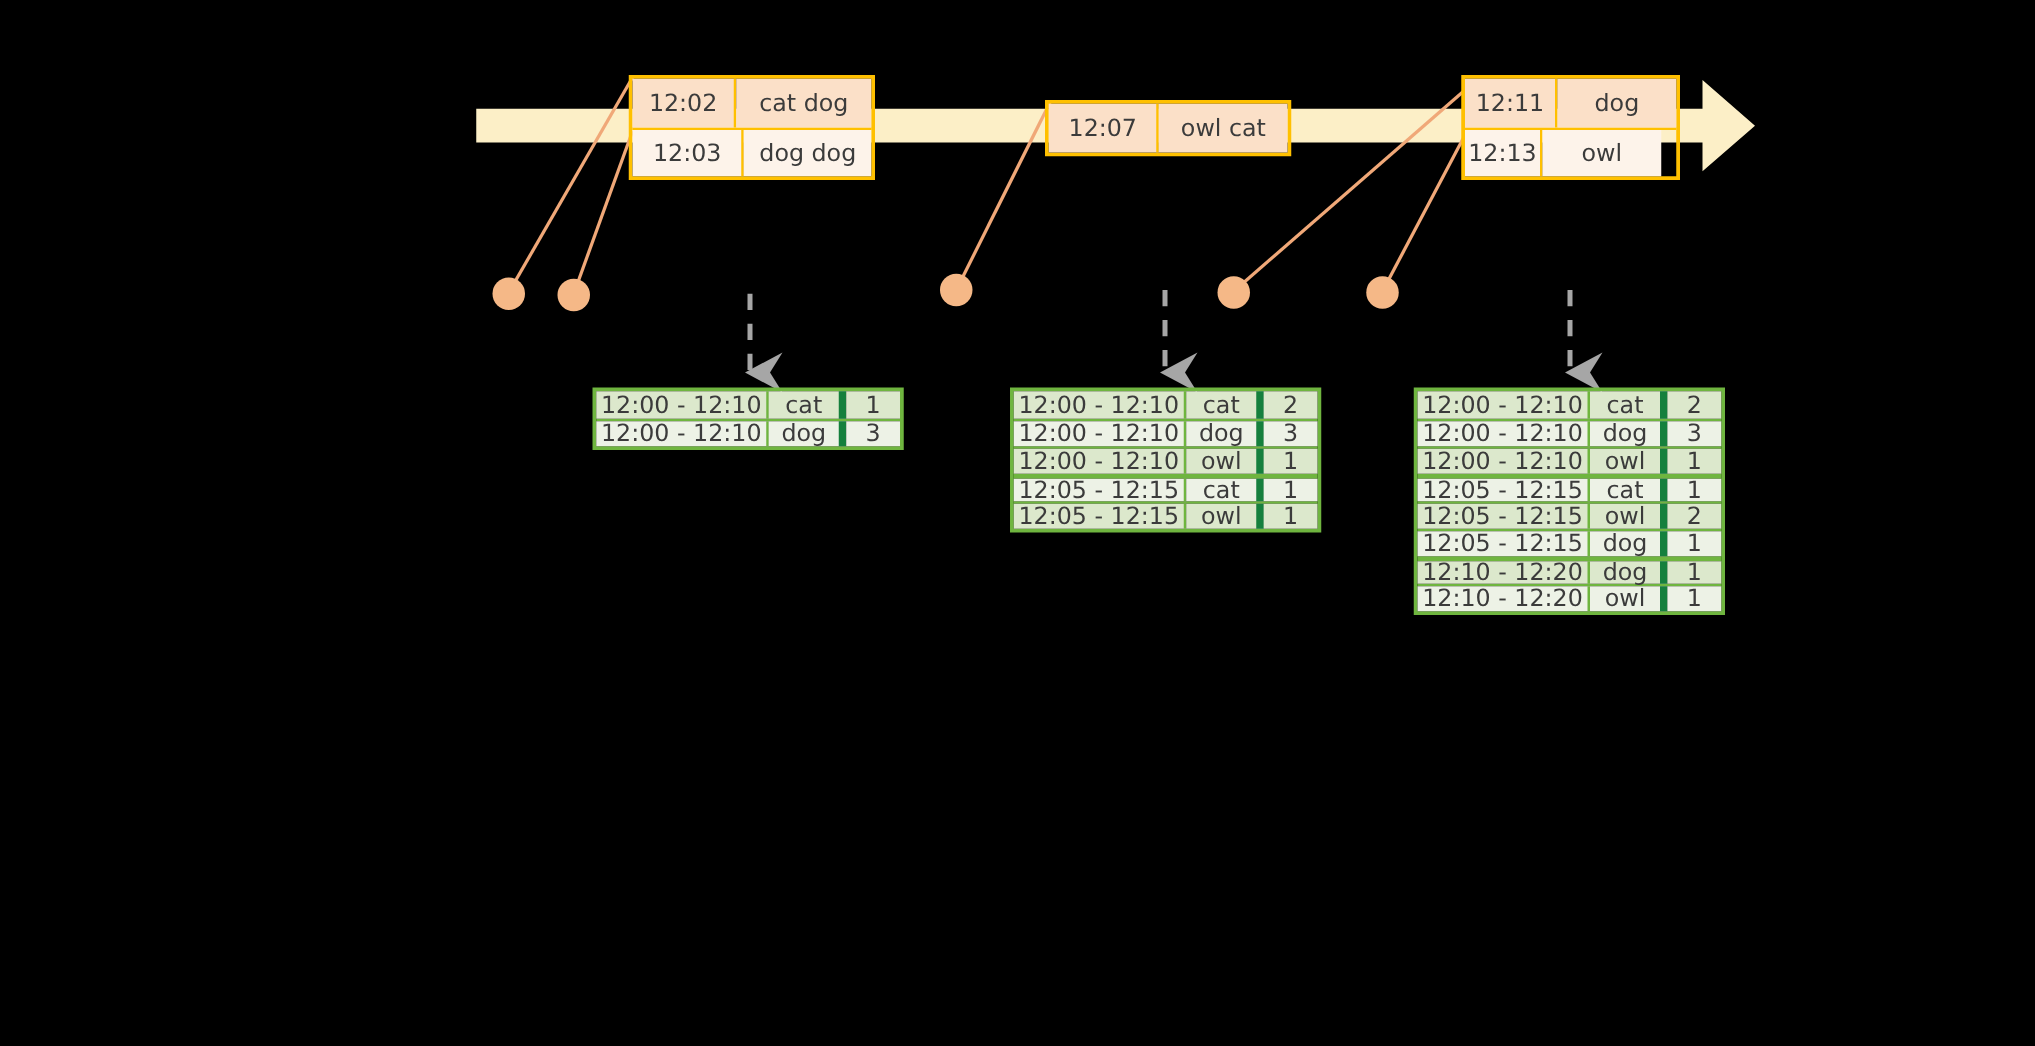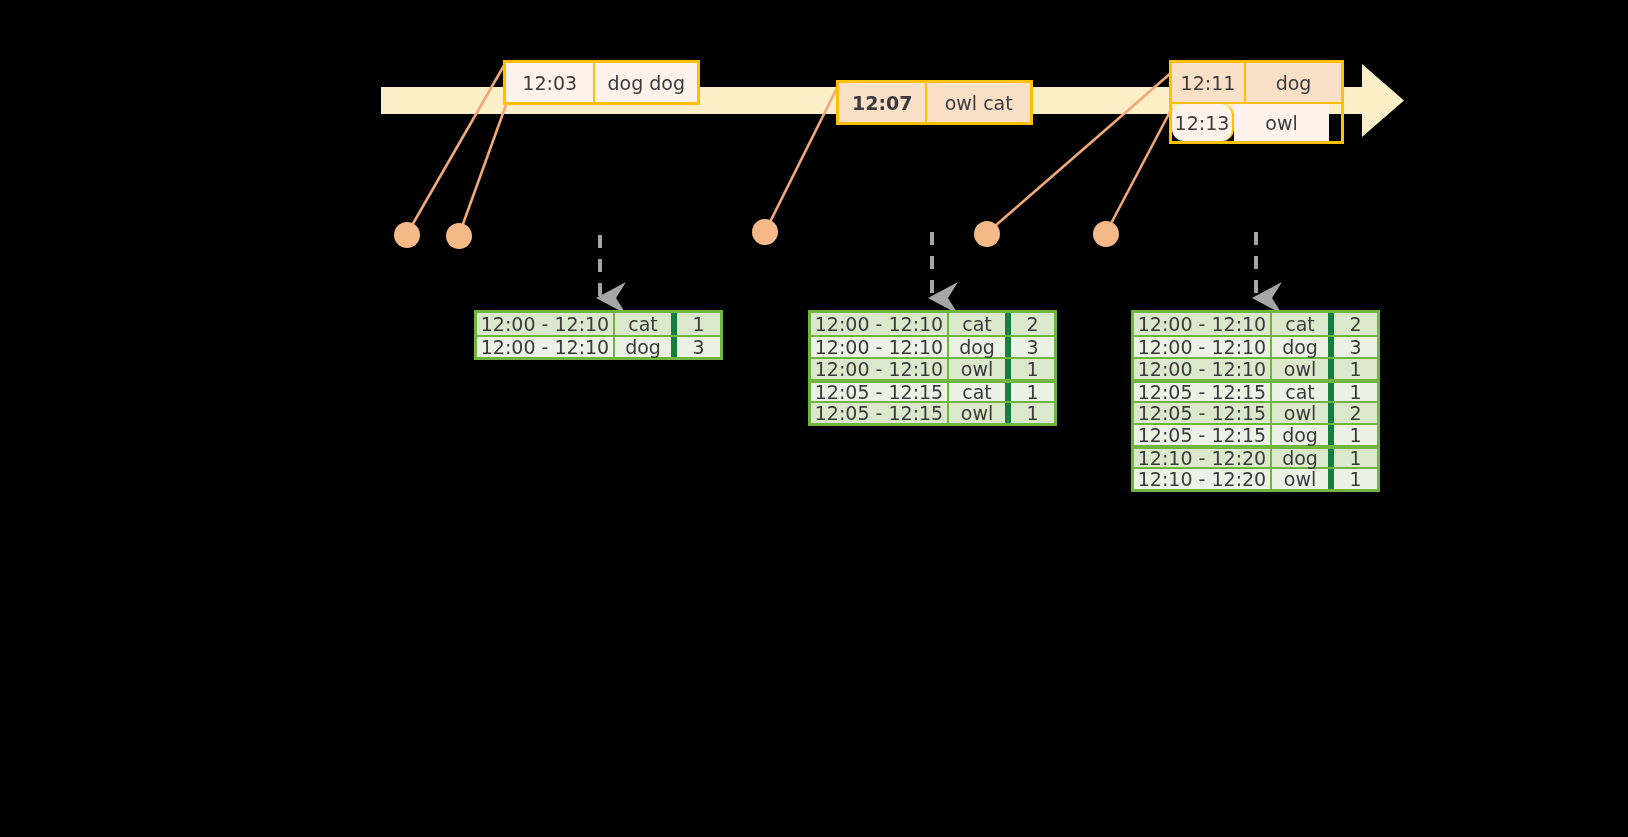--- a/index.html
+++ b/index.html
@@ -117,40 +117,44 @@
     </g>
 
     <g stroke="#A6A6A6" stroke-width="4" stroke-dasharray="13 11" fill="none">
       <line x1="600" y1="235" x2="600" y2="298" marker-end="url(#dash-arrow)"></line>
       <line x1="932" y1="232" x2="932" y2="298" marker-end="url(#dash-arrow)"></line>
       <line x1="1256" y1="232" x2="1256" y2="298" marker-end="url(#dash-arrow)"></line>
     </g>
   </svg>
 
   <div class="evt-group" style="left:503px; top:60px; width:197px;">
+    <div class="evt-row shade">
+      <div class="evt-cell time" style="width:83px;">12:02</div>
+      <div class="evt-cell words" style="width:108px;">cat dog</div>
+    </div>
     <div class="evt-row plain">
       <div class="evt-cell time" style="width:95px;">12:03</div>
       <div class="evt-cell words" style="width:108px;">dog dog</div>
     </div>
   </div>
 
   <div class="evt-group" style="left:836px; top:80px; width:197px;">
     <div class="evt-row shade">
-      <div class="evt-cell time" style="width:93px;font-weight:bold;">12:07</div>
+      <div class="evt-cell time" style="width:93px;">12:07</div>
       <div class="evt-cell words" style="width:108px;">owl cat</div>
     </div>
   </div>
 
   <div class="evt-group" style="left:1169px; top:60px; width:175px;">
     <div class="evt-row shade">
       <div class="evt-cell time" style="width:74px;">12:11</div>
       <div class="evt-cell words" style="width:95px;">dog</div>
     </div>
     <div class="evt-row plain">
-      <div class="evt-cell time" style="width:62px;border-radius:12px;">12:13</div>
+      <div class="evt-cell time" style="width:62px;">12:13</div>
       <div class="evt-cell words" style="width:95px;">owl</div>
     </div>
   </div>
 
   <div class="res-table" style="left:474px; top:310px; width:249px;">
     <div class="res-row a">
       <div class="res-cell win" style="width:138px;">12:00 - 12:10</div>
       <div class="res-cell key" style="width:62px;">cat</div>
       <div class="res-cell cnt" style="width:43px;">1</div>
     </div>

